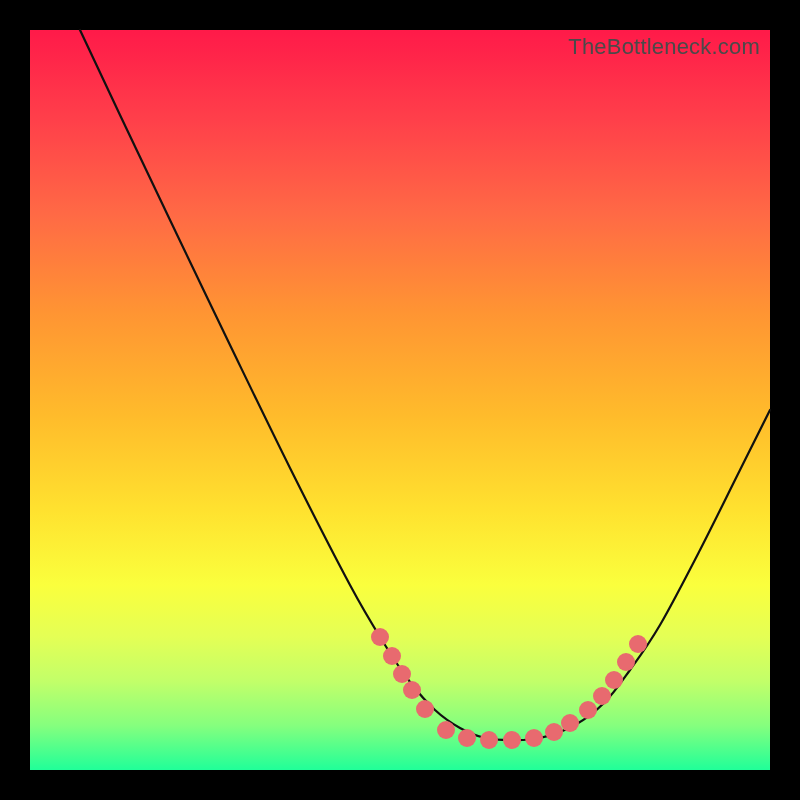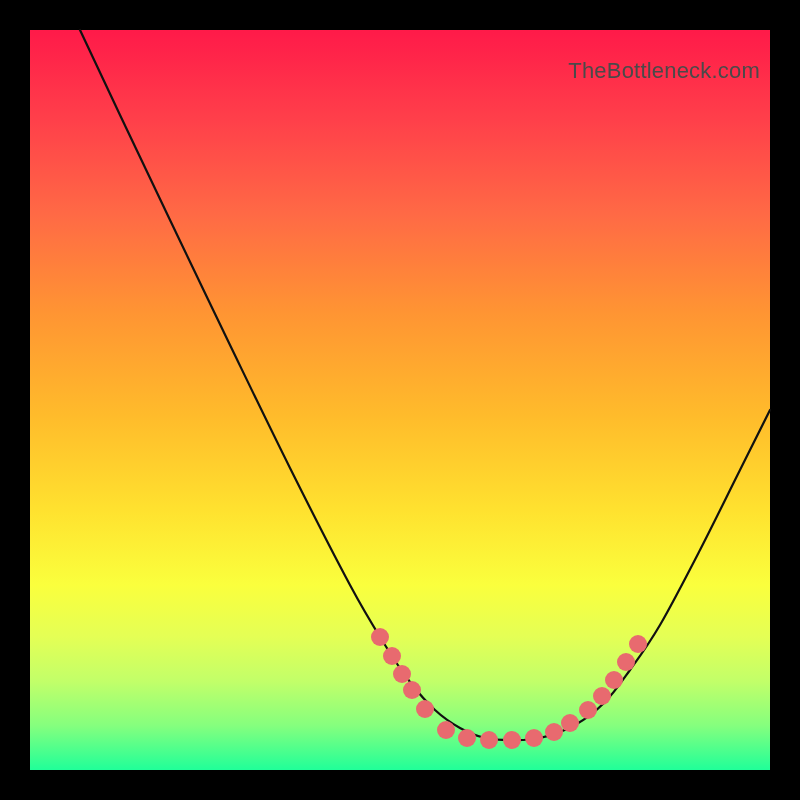--- a/index.html
+++ b/index.html
@@ -41,21 +41,20 @@
   }
   .watermark {
     position: absolute;
     top: 4px;
     right: 10px;
     color: #4a4a4a;
     font-size: 22px;
     letter-spacing: 0.2px;
     font-weight: 500;
     user-select: none;
-    margin-top: 24px;
   }
   svg.curve {
     position: absolute;
     left: 0;
     top: 0;
     width: 740px;
     height: 740px;
     overflow: visible;
   }
   .curve-path {

